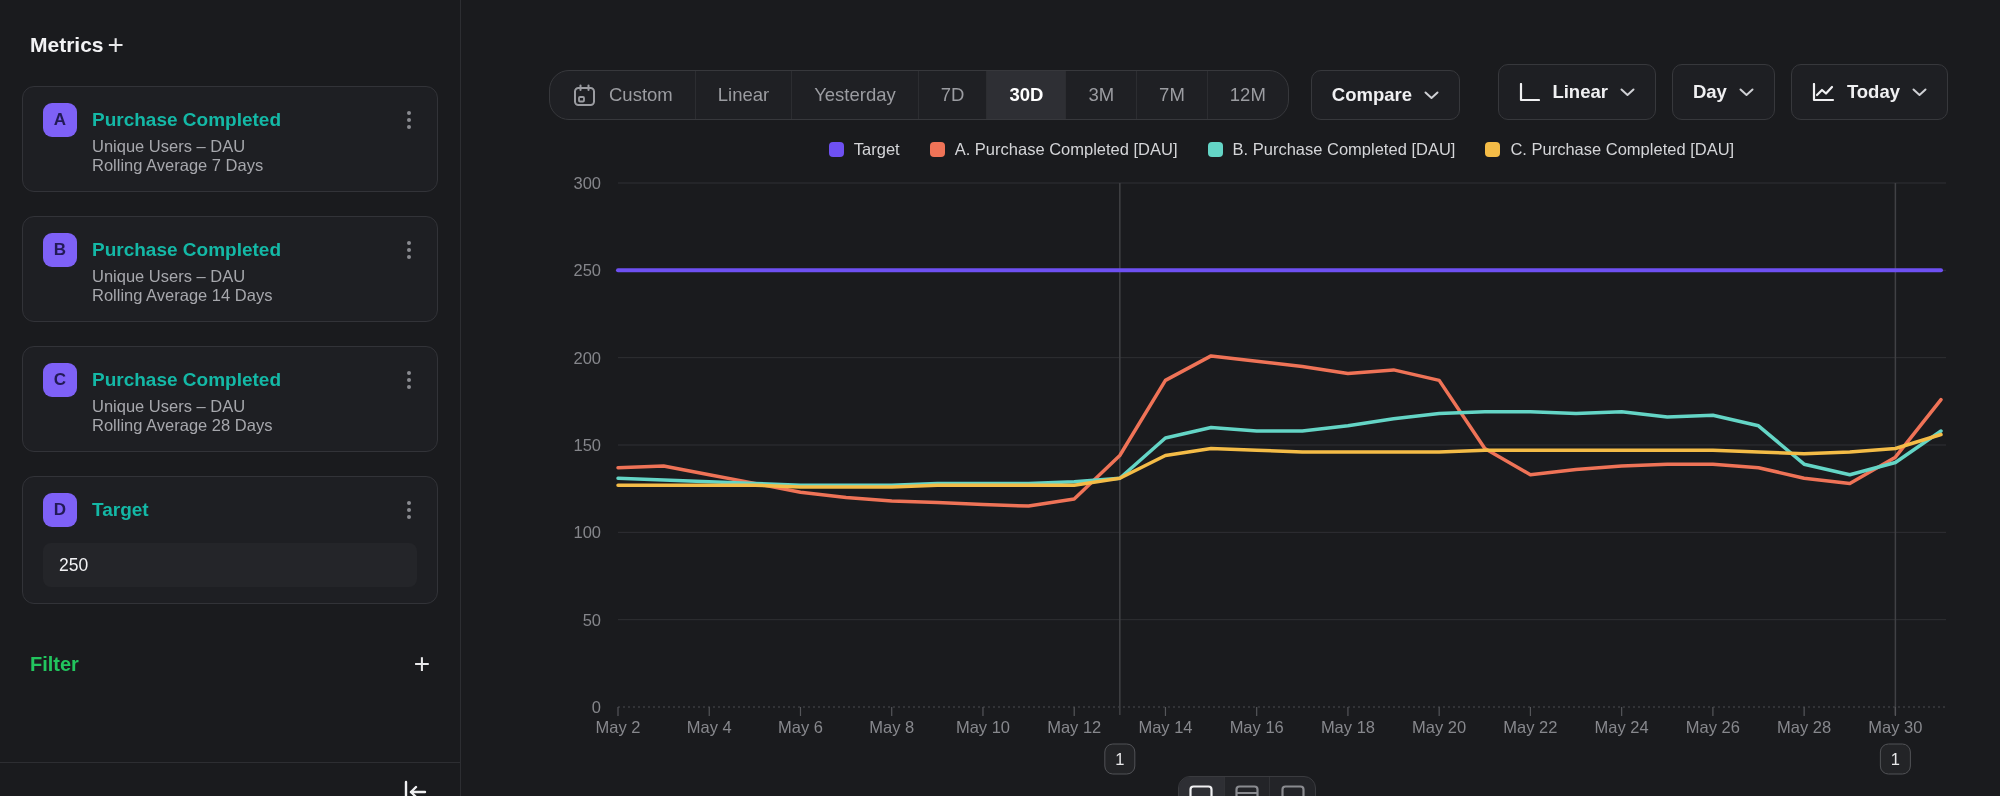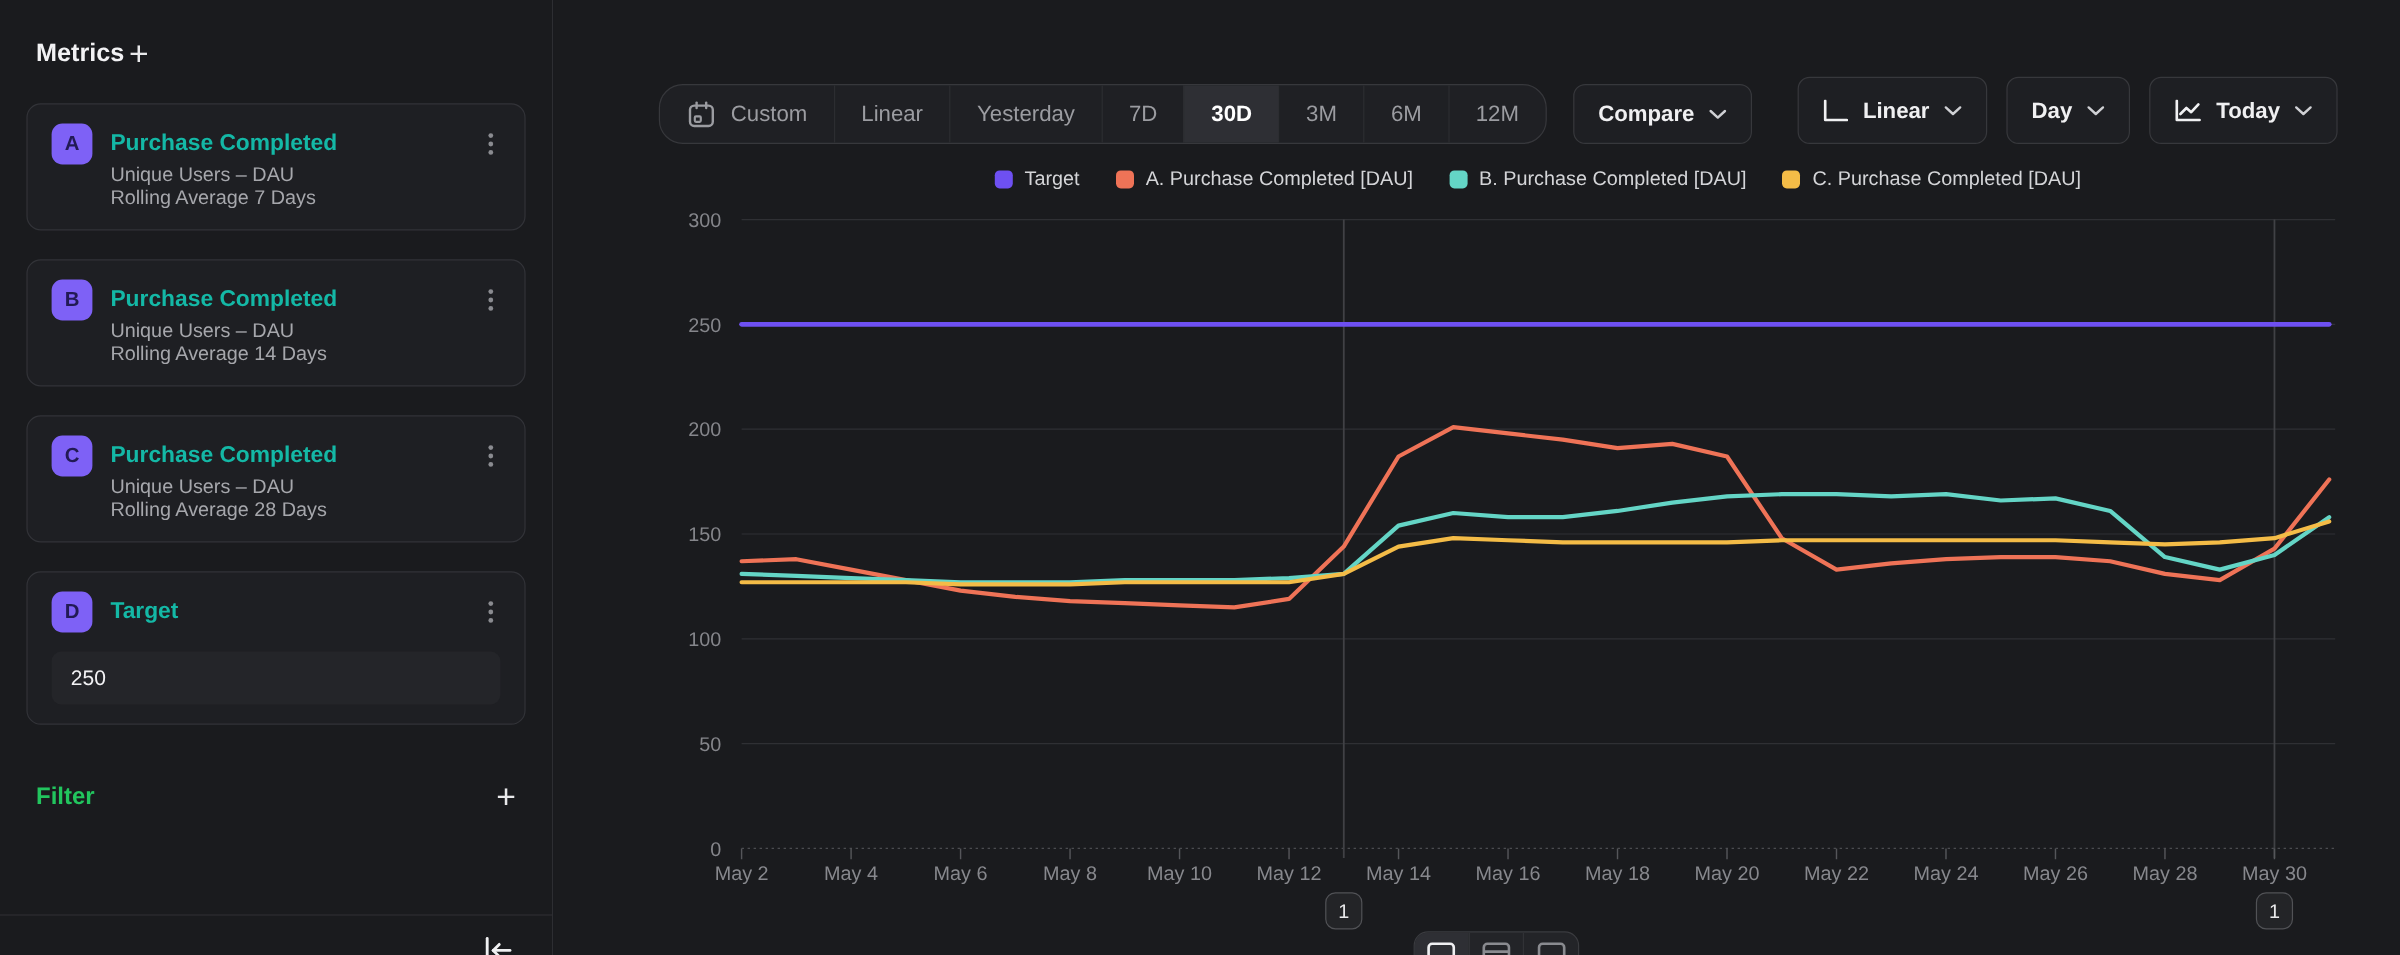--- a/index.html
+++ b/index.html
@@ -151,21 +151,21 @@
         <button class="seg">
             <span>7D</span>
           </button>
         <button class="seg active">
             <span>30D</span>
           </button>
         <button class="seg">
             <span>3M</span>
           </button>
         <button class="seg">
-            <span>6M</span>
+            <span>7M</span>
           </button>
         <button class="seg">
             <span>12M</span>
           </button>
       </div>
 
       <button class="btn compare-btn">
         <span>Compare</span>
         <svg class="chev" width="15" height="9" viewBox="0 0 15 9">
           <polyline points="1.5,1.5 7.5,7 13.5,1.5" fill="none" stroke="#cfd0d4" stroke-width="2" stroke-linecap="round" stroke-linejoin="round"></polyline>

